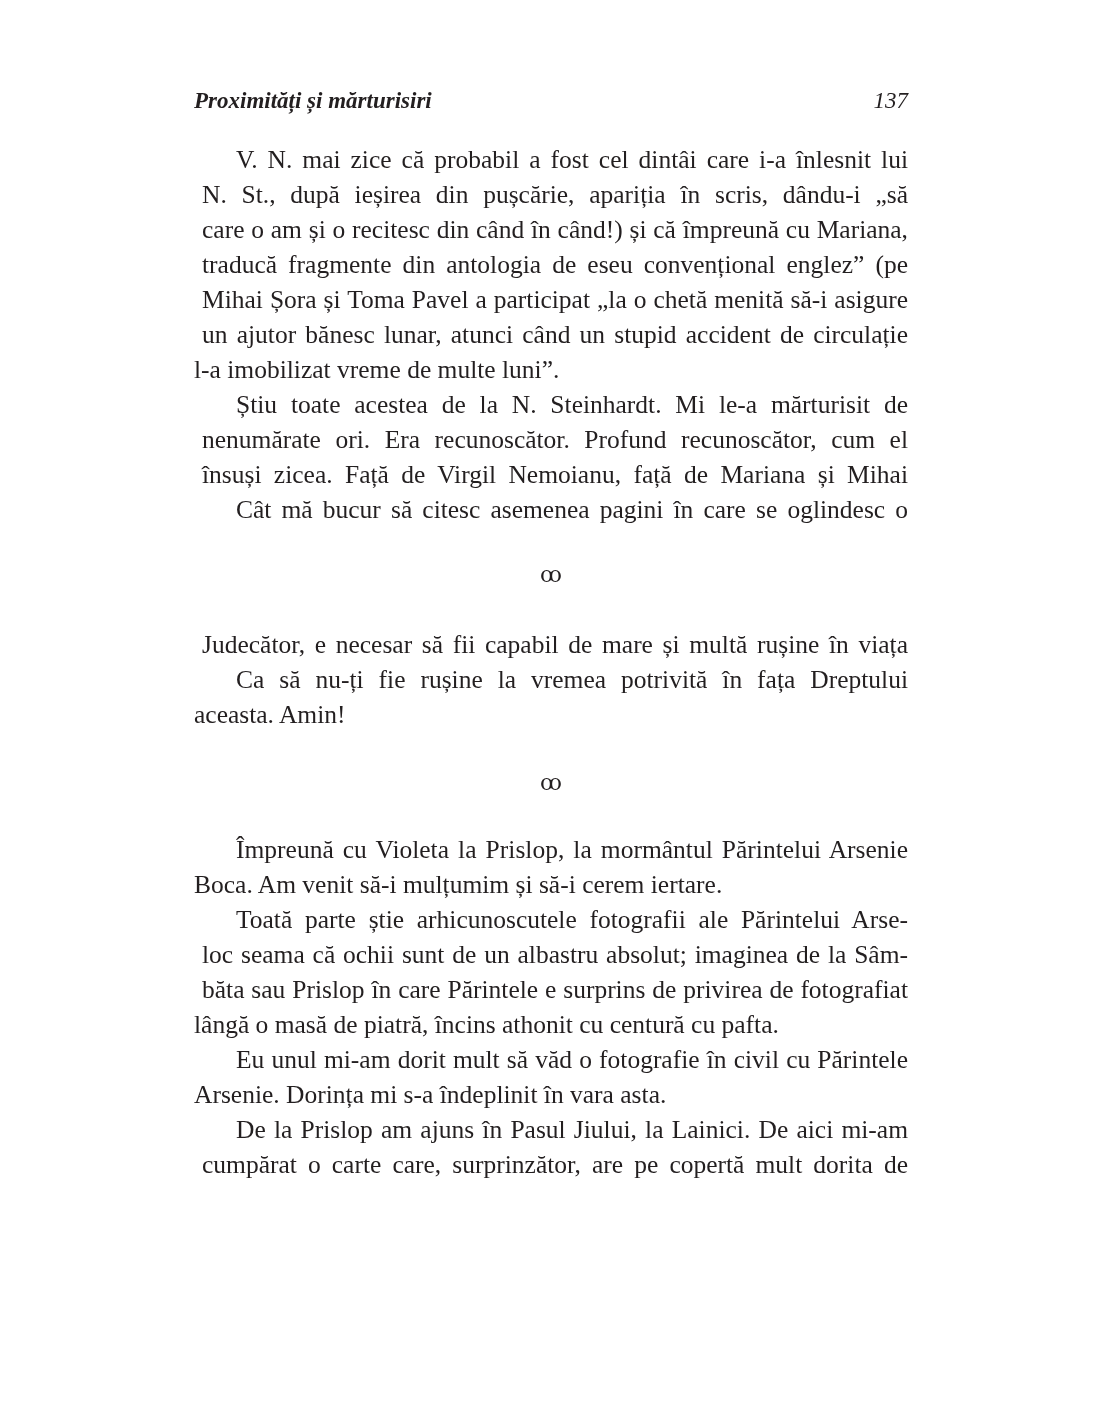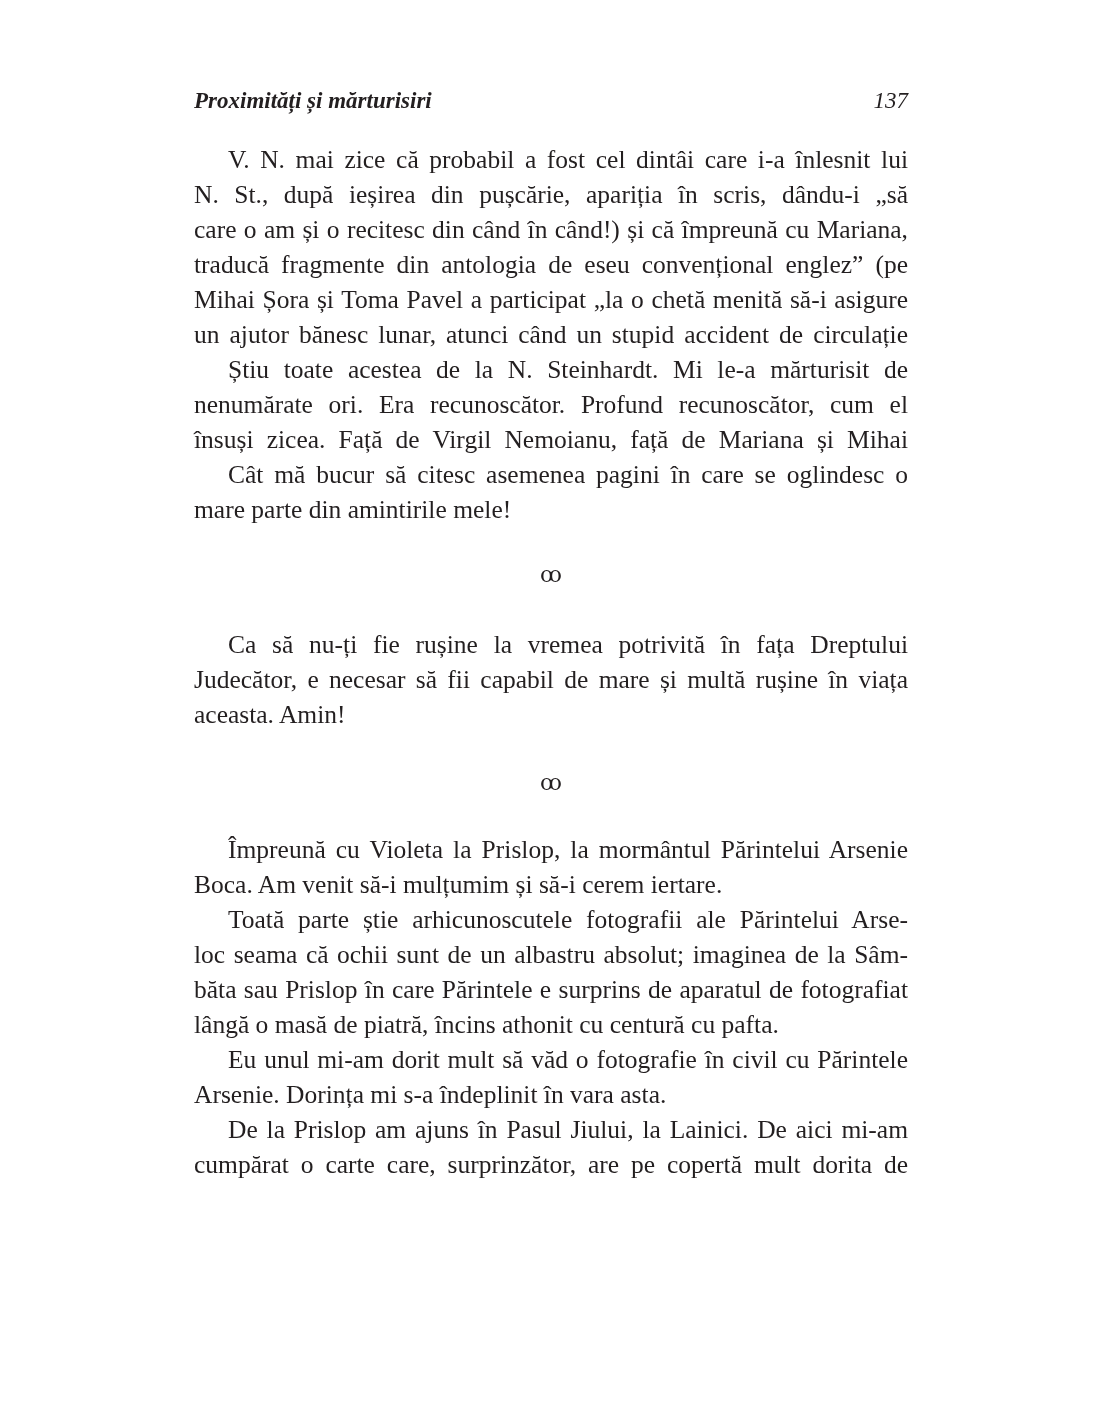--- a/index.html
+++ b/index.html
@@ -4,77 +4,77 @@
 <style>
   html, body { margin: 0; padding: 0; background: #ffffff; }
   body { width: 1100px; height: 1422px; position: relative; overflow: hidden;
          font-family: "Liberation Serif", "DejaVu Serif", serif; color: #231f20; }
   .header { position: absolute; left: 194px; top: 88px; width: 714px; height: 34px;
             font-style: italic; font-size: 23px; }
   .header .title { position: absolute; left: 0; top: 0; font-weight: bold; }
   .header .pnum { position: absolute; right: 0; top: 0; }
   .body { position: absolute; left: 194px; top: 142px; width: 714px; }
   .line { height: 35px; line-height: 35px; font-size: 25.5px; white-space: nowrap; }
-  .line.just { text-align: justify; text-align-last: justify; }
+  .line.just { text-align: justify; text-align-last: justify; margin-left: 8px; }
   .line.indent { padding-left: 34px; }
   .ornament { height: 35px; line-height: 35px; text-align: center; font-size: 22px; }
 </style>
 </head>
 <body>
 
 <div class="header">
   <span class="title">Proximități și mărturisiri</span>
   <span class="pnum">137</span>
 </div>
 
 <div class="body">
 
   <div>
     <div class="line just indent">V. N. mai zice că probabil a fost cel dintâi care i-a înlesnit lui</div>
     <div class="line just">N. St., după ieșirea din pușcărie, apariția în scris, dându-i „să</div>
     <div class="line just">care o am și o recitesc din când în când!) și că împreună cu Mariana,</div>
     <div class="line just">traducă fragmente din antologia de eseu convențional englez” (pe</div>
     <div class="line just">Mihai Șora și Toma Pavel a participat „la o chetă menită să-i asigure</div>
     <div class="line just">un ajutor bănesc lunar, atunci când un stupid accident de circulație</div>
+    <div class="line">l-a imobilizat vreme de multe luni”.</div>
   </div>
 
   <div>
     <div class="line just indent">Știu toate acestea de la N. Steinhardt. Mi le-a mărturisit de</div>
     <div class="line just">nenumărate ori. Era recunoscător. Profund recunoscător, cum el</div>
     <div class="line just">însuși zicea. Față de Virgil Nemoianu, față de Mariana și Mihai</div>
   </div>
 
   <div>
     <div class="line just indent">Cât mă bucur să citesc asemenea pagini în care se oglindesc o</div>
-    <div class="line">mare parte din amintirile mele!</div>
   </div>
 
   <div style="height:30px"></div>
   <div class="ornament">ꝏ</div>
   <div style="height:35px"></div>
 
   <div>
+    <div class="line just">Judecător, e necesar să fii capabil de mare și multă rușine în viața</div>
     <div class="line just indent">Ca să nu-ți fie rușine la vremea potrivită în fața Dreptului</div>
-    <div class="line just">Judecător, e necesar să fii capabil de mare și multă rușine în viața</div>
     <div class="line">aceasta. Amin!</div>
   </div>
 
   <div style="height:33px"></div>
   <div class="ornament">ꝏ</div>
   <div style="height:32px"></div>
 
   <div>
     <div class="line just indent">Împreună cu Violeta la Prislop, la mormântul Părintelui Arsenie</div>
     <div class="line">Boca. Am venit să-i mulțumim și să-i cerem iertare.</div>
   </div>
 
   <div>
     <div class="line just indent">Toată parte știe arhicunoscutele fotografii ale Părintelui Arse-</div>
     <div class="line just">loc seama că ochii sunt de un albastru absolut; imaginea de la Sâm-</div>
-    <div class="line just">băta sau Prislop în care Părintele e surprins de aparatul de fotografiat</div>
+    <div class="line just">băta sau Prislop în care Părintele e surprins de privirea de fotografiat</div>
     <div class="line">lângă o masă de piatră, încins athonit cu centură cu pafta.</div>
   </div>
 
   <div>
     <div class="line just indent">Eu unul mi-am dorit mult să văd o fotografie în civil cu Părintele</div>
     <div class="line">Arsenie. Dorința mi s-a îndeplinit în vara asta.</div>
   </div>
 
   <div>
     <div class="line just indent">De la Prislop am ajuns în Pasul Jiului, la Lainici. De aici mi-am</div>

